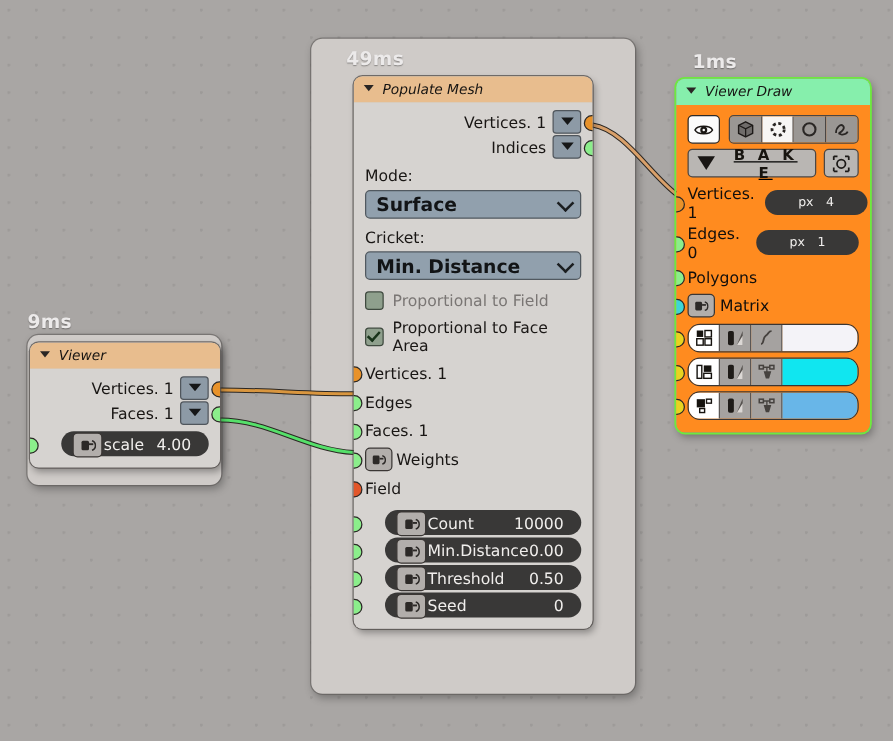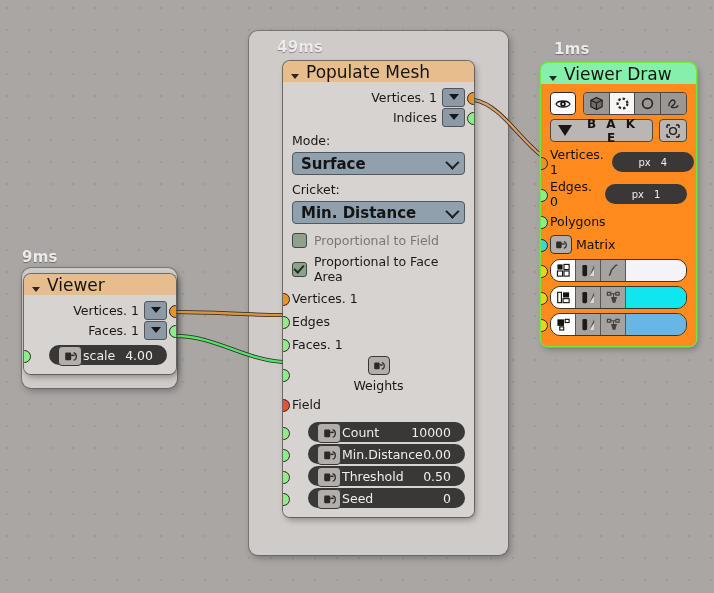--- a/index.html
+++ b/index.html
@@ -16,22 +16,22 @@
 
   
   .frame{position:absolute;border-radius:9px;background:#cfcbc8;
     box-shadow:0 0 0 1px rgba(90,86,84,.55), 2px 3px 7px rgba(0,0,0,.30);}
   .frame-label{position:absolute;color:#eceaea;font-size:15px;font-weight:700;
     letter-spacing:.2px;text-shadow:0 1px 1px rgba(0,0,0,.35);}
 
   
   .node{position:absolute;border-radius:7px;overflow:hidden;
     box-shadow:0 0 0 1px rgba(80,76,74,.75), 2px 3px 6px rgba(0,0,0,.33);}
-  .node-hdr{height:21px;display:flex;align-items:flex-end;gap:6px;
-    padding:0 8px;font-size:17px;color:#161412;background:#e8bd8e;}
+  .node-hdr{height:21px;display:flex;align-items:center;gap:6px;
+    padding:0 8px;font-size:11px;color:#161412;background:#e8bd8e;font-style:italic;}
   .node-body{background:#d6d3d0;padding:5px 0 7px 0;}
 
   .chev{width:9px;height:9px;position:relative;flex:0 0 9px;}
   .chev:before{content:"";position:absolute;left:0;top:1px;
     border-left:4.5px solid transparent;border-right:4.5px solid transparent;
     border-top:5px solid #2a2624;}
 
   
   .row{position:relative;display:flex;align-items:center;
     min-height:20px;padding:0 9px;font-size:12.5px;color:#191614;}
@@ -89,21 +89,21 @@
   .eye{width:24px;height:21px;border-radius:4px;background:#fbfbfb;
     border:1px solid #2d2a28;display:flex;align-items:center;justify-content:center;}
   .iconset{display:flex;border:1px solid #4a4644;border-radius:4px;overflow:hidden;}
   .iconset > div{width:25px;height:21px;background:#9a9794;display:flex;
     align-items:center;justify-content:center;border-right:1px solid #4a4644;}
   .iconset > div:last-child{border-right:none;}
   .iconset > div.sel{background:#f7f6f5;}
 
   .bakerow{display:flex;align-items:center;gap:6px;padding:2px 9px 4px 9px;}
   .bake{flex:1;height:21px;border-radius:4px;background:#b9b6b3;
-    border:1px solid #4b4745;display:flex;align-items:center;gap:8px;padding:0 7px;}
+    border:1px solid #4b4745;display:flex;align-items:center;gap:8px;padding:0 7px;text-decoration:underline;}
   .bake .tri{width:0;height:0;border-left:7px solid transparent;
     border-right:7px solid transparent;border-top:11px solid #191614;}
   .bake .btxt{flex:1;text-align:center;font-size:12px;font-weight:700;
     letter-spacing:3px;color:#17140f;}
   .sqbtn{width:26px;height:21px;border-radius:4px;background:#b9b6b3;
     border:1px solid #4b4745;display:flex;align-items:center;justify-content:center;}
 
   .vdrow{position:relative;display:flex;align-items:center;gap:8px;
     padding:1px 9px;min-height:21px;font-size:12.5px;color:#120f0c;}
   .pxpill{height:20px;min-width:62px;border-radius:10px;background:#393837;
@@ -241,21 +241,21 @@
       <div class="row in" style="min-height:23px;">
         <span class="sock left" style="background:#8bee8b;"></span>
         <span>Edges</span>
       </div>
 
       <div class="row in" style="min-height:23px;">
         <span class="sock left" style="background:#8bee8b;"></span>
         <span>Faces. 1</span>
       </div>
 
-      <div class="row in" style="min-height:23px;gap:3px;flex-direction:column;">
+      <div class="row in" style="min-height:23px;gap:3px;">
         <span class="sock left" style="background:#8bee8b;"></span>
         <span style="width:20px;height:17px;border-radius:4px;border:1px solid #3a3634;background:#b2aeab;display:flex;align-items:center;justify-content:center;">
           <svg width="12" height="10" viewBox="0 0 13 11">
               <rect x="1.2" y="1.6" width="6" height="7.6" rx="1.2" fill="#2c2927"></rect>
               <rect x="7.2" y="3.6" width="3.4" height="1.5" fill="#2c2927"></rect>
               <path d="M9.6 1.6a4 4 0 0 1 0 7.6" stroke="#2c2927" stroke-width="1.2" fill="none"></path>
             </svg>
         </span>
         <span>Weights</span>
       </div>

